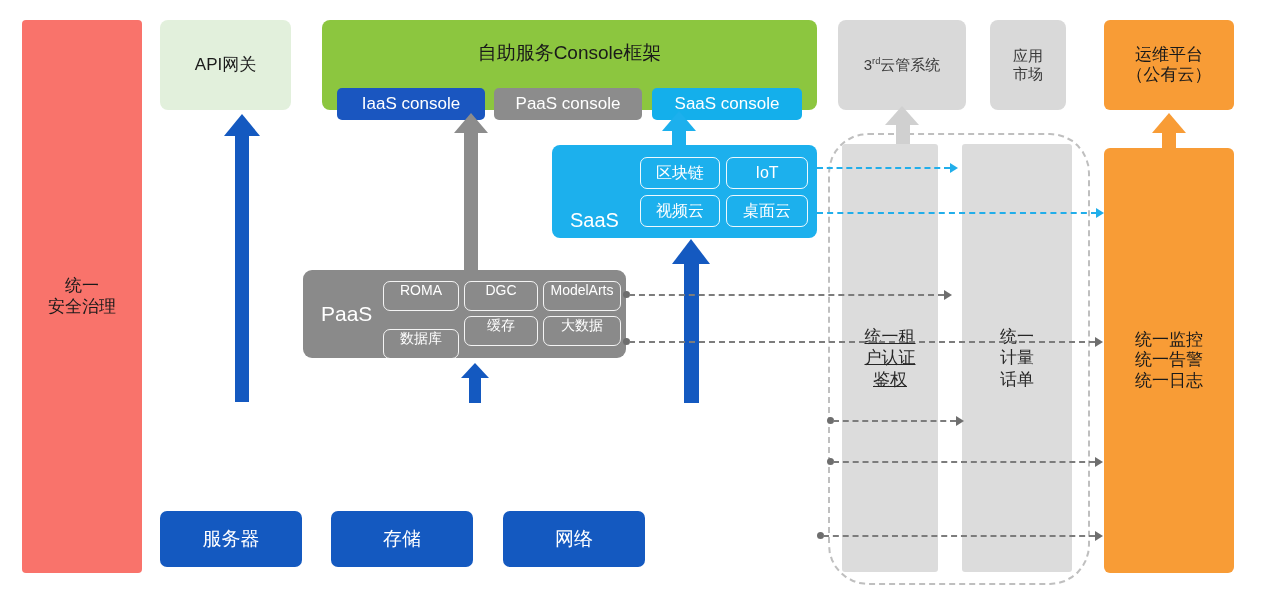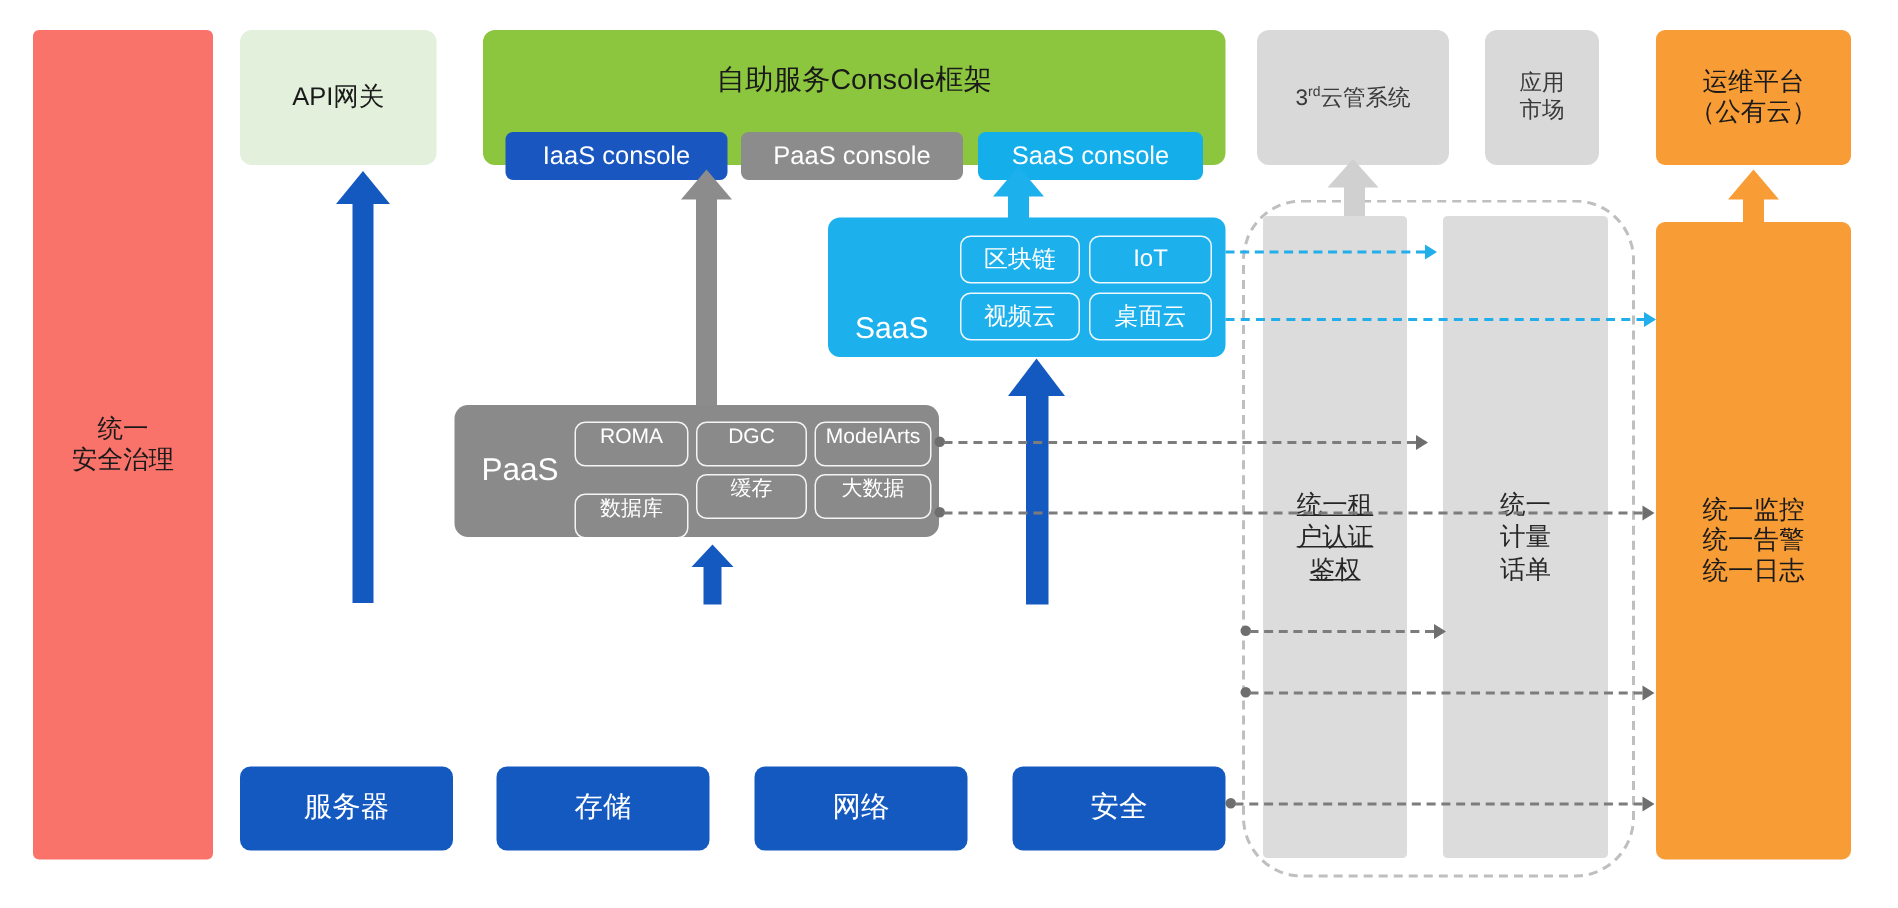--- a/index.html
+++ b/index.html
@@ -167,23 +167,20 @@
 
   <div class="abs base-chip ctr" style="left:160px;top:511px;width:142px;height:56px;">
     <span>服务器</span>
   </div>
   <div class="abs base-chip ctr" style="left:331px;top:511px;width:142px;height:56px;">
     <span>存储</span>
   </div>
   <div class="abs base-chip ctr" style="left:503px;top:511px;width:142px;height:56px;">
     <span>网络</span>
   </div>
-  <div class="abs base-chip ctr" style="left:675px;top:511px;width:142px;height:56px;">
-    <span>安全</span>
-  </div>
 
   <div class="abs arr-shaft" style="left:235px;top:132px;width:14px;height:270px;background:#1459C0;"></div>
   <div class="abs arr-head" style="left:224px;top:114px;border-left:18px solid transparent;border-right:18px solid transparent;border-bottom:22px solid #1459C0;"></div>
 
   <div class="abs arr-shaft" style="left:464px;top:130px;width:14px;height:140px;background:#8C8C8C;"></div>
   <div class="abs arr-head" style="left:454px;top:113px;border-left:17px solid transparent;border-right:17px solid transparent;border-bottom:20px solid #8C8C8C;"></div>
 
   <div class="abs arr-shaft" style="left:672px;top:128px;width:14px;height:20px;background:#1CB0ED;"></div>
   <div class="abs arr-head" style="left:662px;top:111px;border-left:17px solid transparent;border-right:17px solid transparent;border-bottom:20px solid #1CB0ED;"></div>
 

